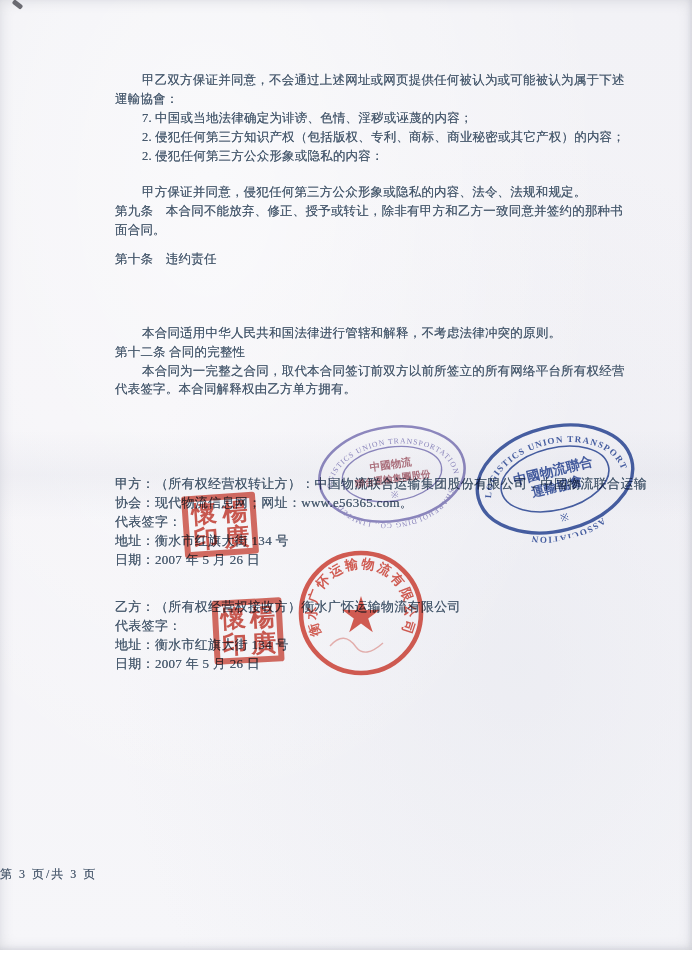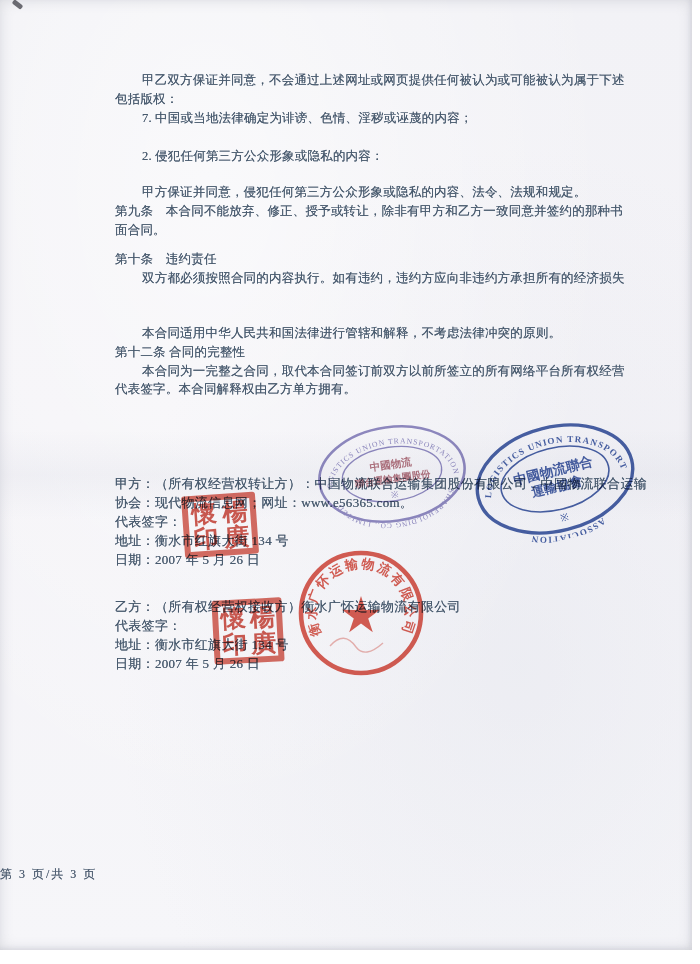--- a/index.html
+++ b/index.html
@@ -38,28 +38,28 @@
 </style>
 </head>
 <body>
 
 <div class="viewport">
   <div class="paper">
     <div class="corner-smudge"></div>
     <div class="crease"></div>
 
     <div class="ln ind" style="top:73px">甲乙双方保证并同意，不会通过上述网址或网页提供任何被认为或可能被认为属于下述</div>
-    <div class="ln" style="top:92px">包括版权：</div>
+    <div class="ln" style="top:92px">運輸協會：</div>
     <div class="ln ind" style="top:111px">7. 中国或当地法律确定为诽谤、色情、淫秽或诬蔑的内容；</div>
+    <div class="ln ind" style="top:130px">2. 侵犯任何第三方知识产权（包括版权、专利、商标、商业秘密或其它产权）的内容；</div>
     <div class="ln ind" style="top:149px">2. 侵犯任何第三方公众形象或隐私的内容：</div>
     <div class="ln ind" style="top:185px">甲方保证并同意，侵犯任何第三方公众形象或隐私的内容、法令、法规和规定。</div>
     <div class="ln" style="top:204px">第九条　本合同不能放弃、修正、授予或转让，除非有甲方和乙方一致同意并签约的那种书</div>
     <div class="ln" style="top:223px">面合同。</div>
     <div class="ln" style="top:252px">第十条　违约责任</div>
-    <div class="ln ind" style="top:271px">双方都必须按照合同的内容执行。如有违约，违约方应向非违约方承担所有的经济损失</div>
     <div class="ln ind" style="top:326px">本合同适用中华人民共和国法律进行管辖和解释，不考虑法律冲突的原则。</div>
     <div class="ln ind" style="top:364px">本合同为一完整之合同，取代本合同签订前双方以前所签立的所有网络平台所有权经营</div>
     <div class="ln" style="top:345px">第十二条 合同的完整性</div>
     <div class="ln" style="top:382px">代表签字。本合同解释权由乙方单方拥有。</div>
 
     <div class="ln sig" style="top:476px">甲方：（所有权经营权转让方）：中国物流联合运输集团股份有限公司，中国物流联合运输</div>
     <div class="ln sig" style="top:495px">协会：现代物流信息网；网址：www.e56365.com。</div>
     <div class="ln sig" style="top:514px">代表签字：</div>
     <div class="ln sig" style="top:533px">地址：衡水市红旗大街 134 号</div>
     <div class="ln sig" style="top:552px">日期：2007 年 5 月 26 日</div>

